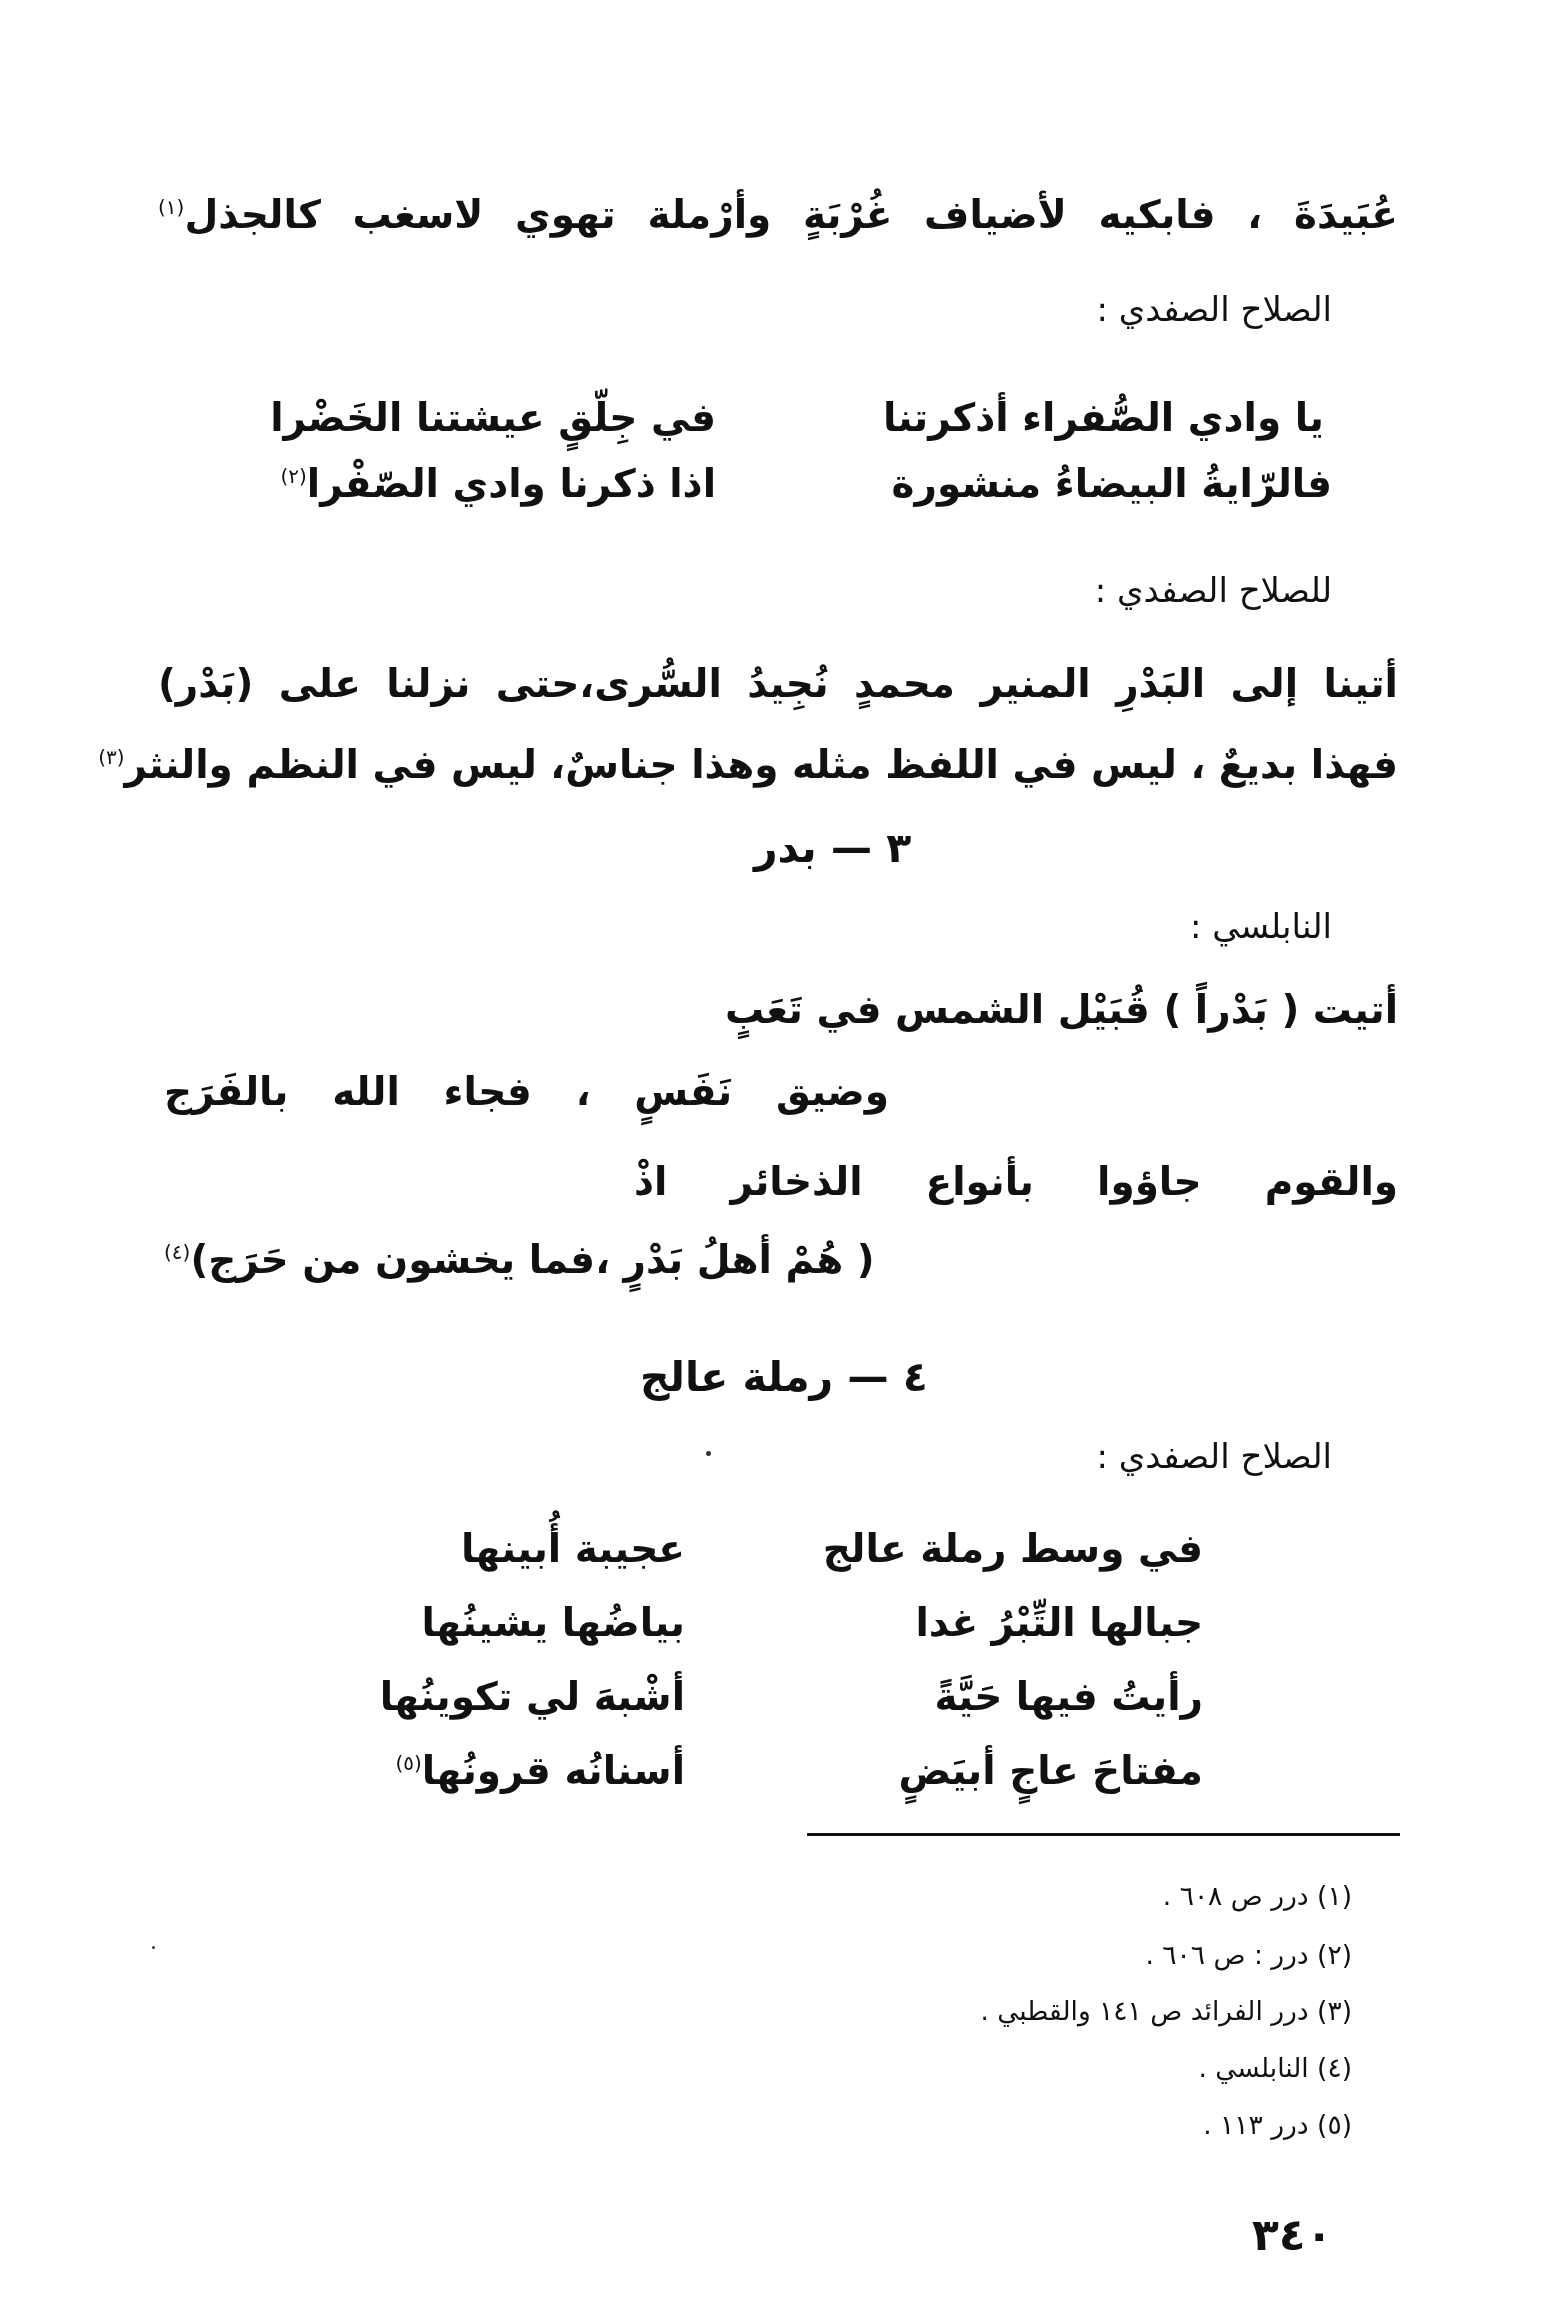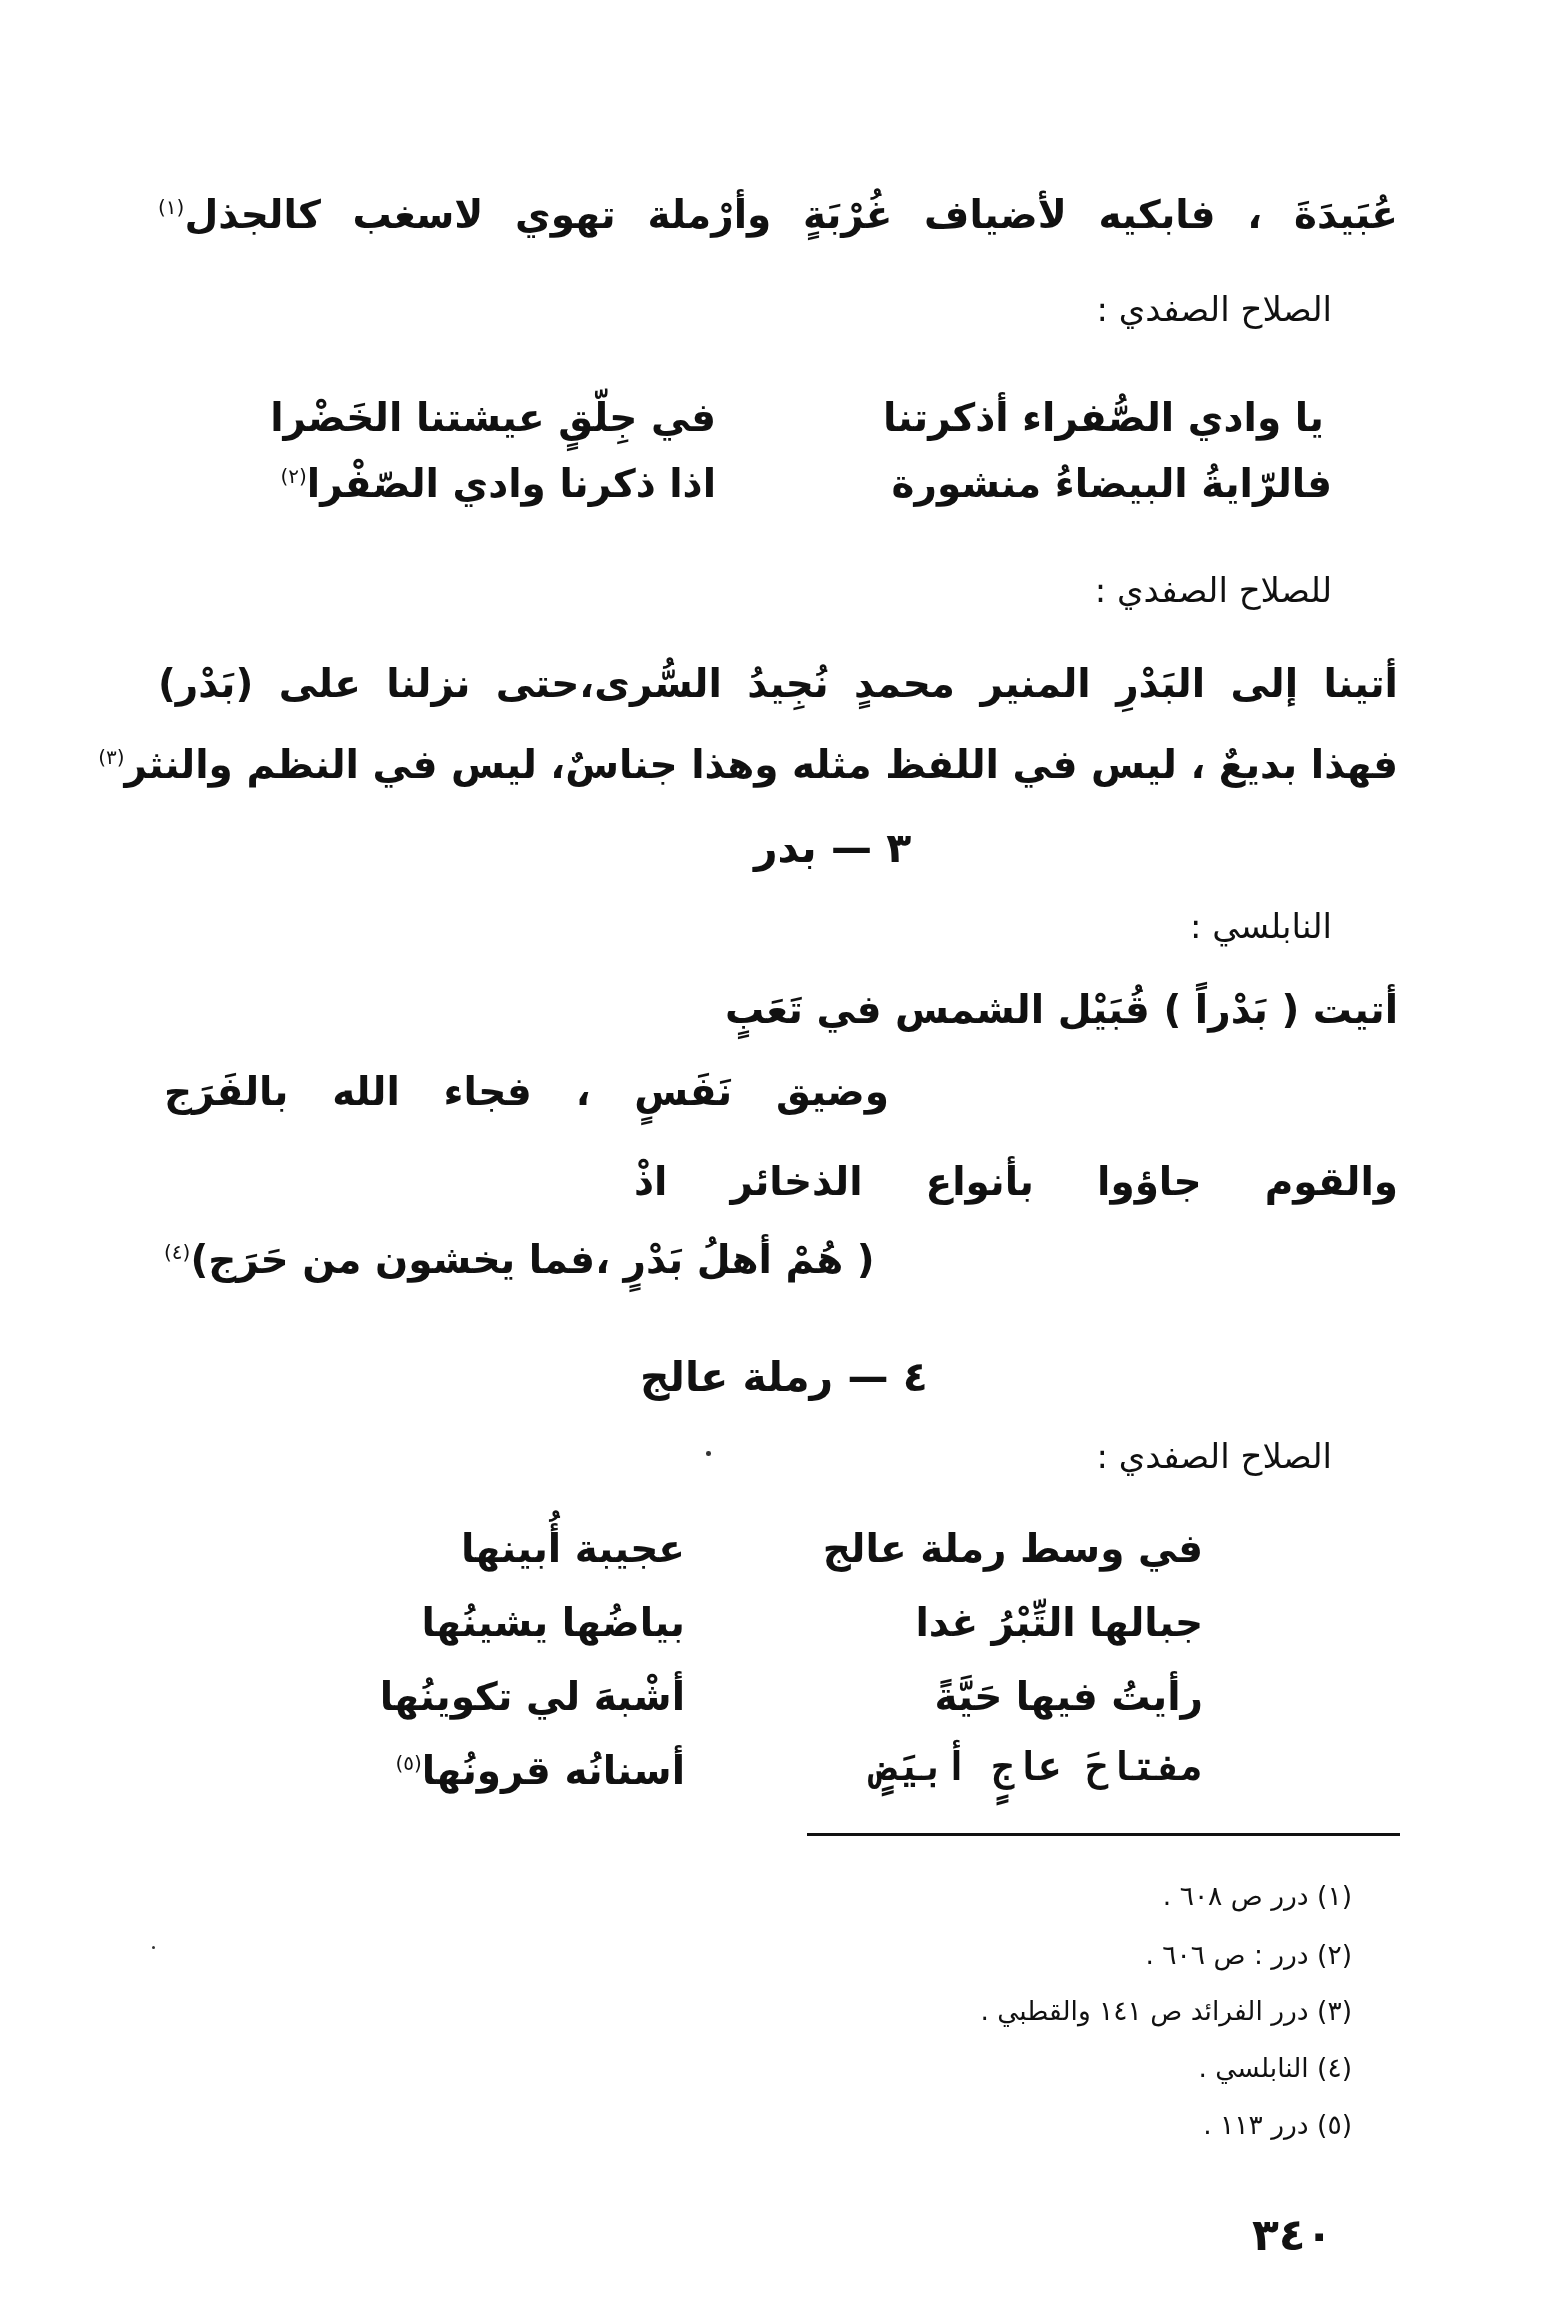--- a/index.html
+++ b/index.html
@@ -63,21 +63,21 @@
 
   <div class="ln body" style="right:363px; top:1529px;">في وسط رملة عالج</div>
   <div class="ln body" style="right:881px; top:1529px;">عجيبة أُبينها</div>
 
   <div class="ln body" style="right:363px; top:1603px;">جبالها التِّبْرُ غدا</div>
   <div class="ln body" style="right:881px; top:1603px;">بياضُها يشينُها</div>
 
   <div class="ln body" style="right:363px; top:1677px;text-align:right;">رأيتُ فيها حَيَّةً</div>
   <div class="ln body" style="right:881px; top:1677px;">أشْبهَ لي تكوينُها</div>
 
-  <div class="ln body" style="right:363px; top:1751px;font-family:Liberation Mono, monospace;">مفتاحَ عاجٍ أبيَضٍ</div>
+  <div class="ln body" style="right:363px; top:1751px;">مفتاحَ عاجٍ أبيَضٍ</div>
   <div class="ln body" style="right:881px; top:1751px;">
     <span>أسنانُه قرونُها</span><span class="sup">(٥)</span>
   </div>
 
   <div class="rule"></div>
 
   <div class="ln fn" style="right:214px; top:1883px;">
     <span>(١)</span>
     <span>درر ص ٦٠٨ .</span>
   </div>

